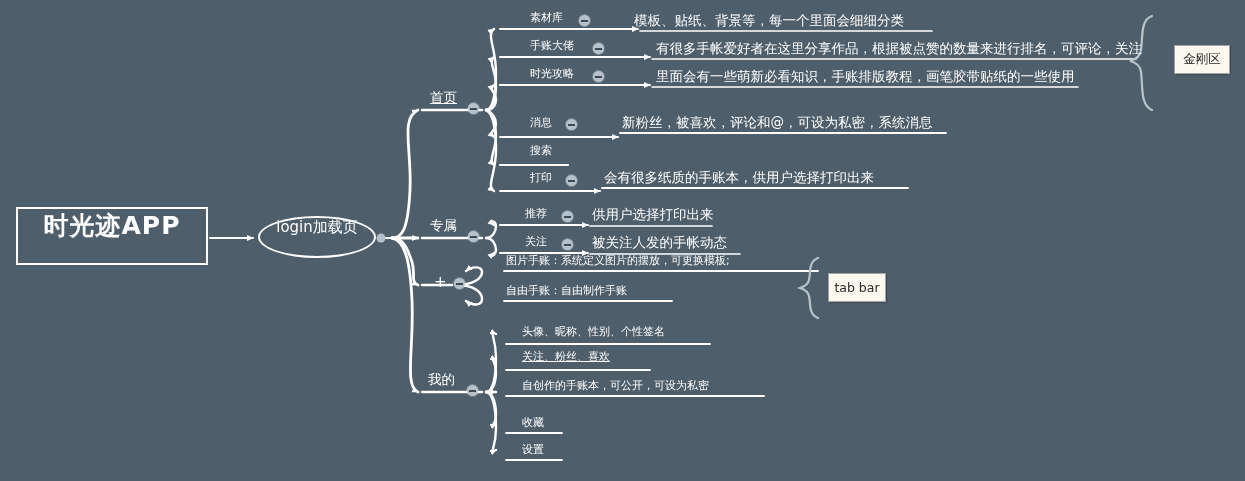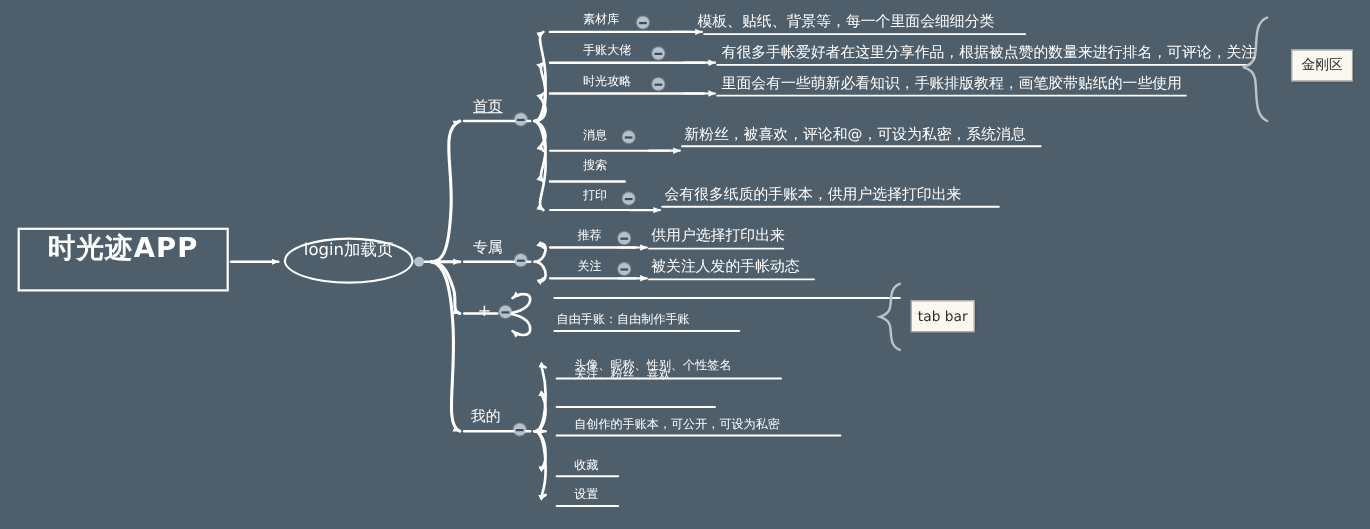--- a/index.html
+++ b/index.html
@@ -259,27 +259,28 @@
   <div class="badge" style="left:562px; top:211px;"></div>
   <div class="node lvl3" style="left:592px; top:207px;">供用户选择打印出来</div>
 
   <div class="node lvl2" style="left:525px; top:234px;">关注</div>
   <div class="badge" style="left:562px; top:239px;"></div>
   <div class="node lvl3" style="left:592px; top:235px;">被关注人发的手帐动态</div>
 
   <div class="node lvl1" style="left:434px; top:275px; font-size:15px;">+</div>
   <div class="badge" style="left:454px; top:278px;"></div>
 
+  <div class="node lvl2" style="left:506px; top:253px;">图片手账：系统定义图片的摆放，可更换模板;</div>
   <div class="node lvl2" style="left:506px; top:283px;">自由手账：自由制作手账</div>
 
   <div class="node lvl1" style="left:428px; top:372px;">我的</div>
   <div class="badge" style="left:467px; top:385px;"></div>
 
   <div class="node lvl2" style="left:522px; top:324px;">头像、昵称、性别、个性签名</div>
-  <div class="node lvl2" style="left:522px; top:333px;">关注、粉丝、喜欢</div>
+  <div class="node lvl2" style="left:522px; top:349px;text-decoration:underline;">关注、粉丝、喜欢</div>
   <div class="node lvl2" style="left:522px; top:378px;">自创作的手账本，可公开，可设为私密</div>
   <div class="node lvl2" style="left:522px; top:415px;">收藏</div>
   <div class="node lvl2" style="left:522px; top:442px;">设置</div>
 
   <div class="callout" style="left:1174px; top:45px; width:56px; height:29px;">
     <span>金刚区</span>
   </div>
 
   <div class="callout" style="left:828px; top:273px; width:58px; height:29px;">
     <span>tab bar</span>

